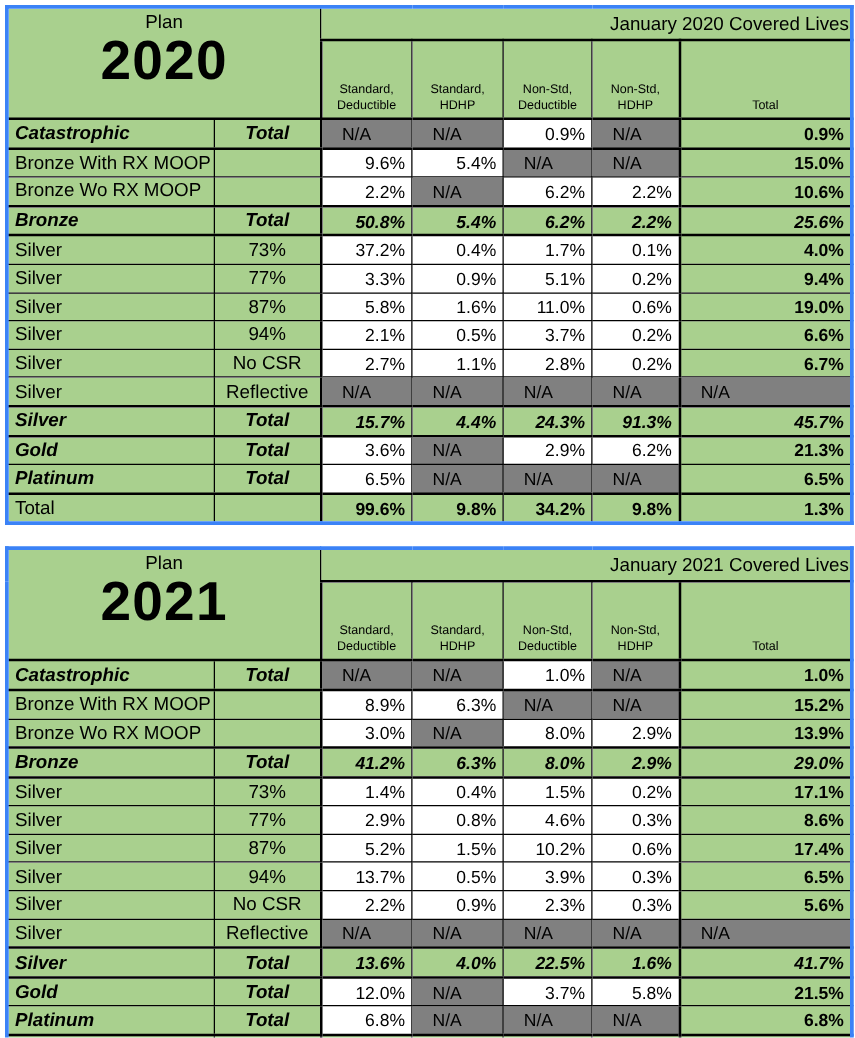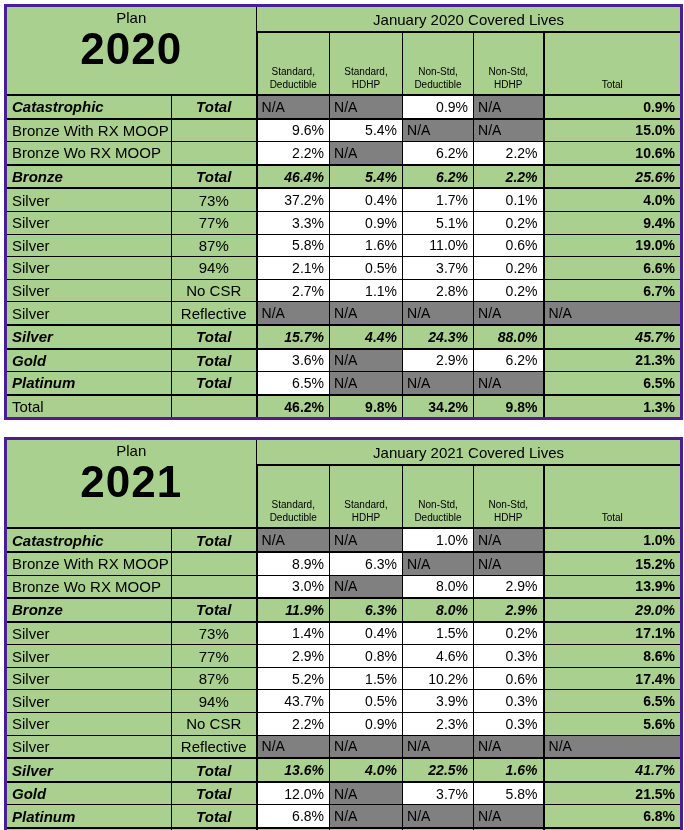--- a/index.html
+++ b/index.html
@@ -8,21 +8,21 @@
     font-family: "Liberation Sans", sans-serif;
     color: #000;
     overflow: hidden;
   }
   .sheet { padding: 4px; }
 
   table.plans {
     border-collapse: collapse;
     table-layout: fixed;
     width: 676px;
-    border: 3px solid #4c1d95;
+    border: 3px solid #3b82f6;
   }
   table.plans.first { margin-bottom: 17px; }
 
   th, td {
     border: 1.5px solid #000;
     overflow: hidden;
     white-space: nowrap;
   }
 
   
@@ -31,21 +31,21 @@
     vertical-align: top;
     padding: 0;
   }
   .plan-label { font-size: 15px; font-weight: 400; text-align: center; padding-top: 2px; }
   .plan-year  { font-size: 44px; font-weight: 700; line-height: 1.05; letter-spacing: 1px; }
   th.title-cell {
     background: var(--green);
     font-weight: 400;
     font-size: 15px;
     height: 22px;
-    text-align: center;
+    text-align: right;
     border-bottom: 2px solid #000;
   }
   tr.colhead th {
     background: var(--green);
     font-weight: 400;
     font-size: 10px;
     line-height: 1.3;
     height: 57px;
     vertical-align: bottom;
     text-align: center;
@@ -54,21 +54,21 @@
     border-bottom: 2.5px solid #000;
   }
 
   
   tbody td { height: 21.6px; font-size: 14px; padding: 0; }
   td.lab { background: var(--green); text-align: left;  font-size: 15px; padding-left: 5px; }
   td.sub { background: var(--green); text-align: center; font-size: 15px; }
   .bi    { font-weight: 700; font-style: italic; }
 
   td.v  { background: #ffffff;  text-align: right; padding-right: 5px; }
-  td.na { background: var(--gray); text-align: left; padding-left: 4px; }
+  td.na { background: var(--gray); text-align: left; padding-left: 16px; }
   td.t  { background: var(--green); text-align: right; padding-right: 5px; font-weight: 700; }
   td.gt { background: var(--green); text-align: right; padding-right: 5px; font-weight: 700; font-style: italic; }
 
   
   .bL { border-left: 2.5px solid #000; }
   
   tr.rowM > td { border-top: 2.5px solid #000; border-bottom: 2.5px solid #000; }
   tr.rowT > td { border-top: 2.5px solid #000; }
 </style>
 </head>
@@ -130,21 +130,21 @@
           <td class="sub"></td>
           <td class="v bL">2.2%</td>
           <td class="na">N/A</td>
           <td class="v">6.2%</td>
           <td class="v">2.2%</td>
           <td class="t bL">10.6%</td>
         </tr>
         <tr class="rowM">
           <td class="lab bi">Bronze</td>
           <td class="sub bi">Total</td>
-          <td class="gt bL">46.4%</td>
+          <td class="gt bL">50.8%</td>
           <td class="gt">5.4%</td>
           <td class="gt">6.2%</td>
           <td class="gt">2.2%</td>
           <td class="gt bL">25.6%</td>
         </tr>
         <tr>
           <td class="lab">Silver</td>
           <td class="sub">73%</td>
           <td class="v bL">37.2%</td>
           <td class="v">0.4%</td>
@@ -196,21 +196,21 @@
           <td class="na">N/A</td>
           <td class="na">N/A</td>
           <td class="na bL">N/A</td>
         </tr>
         <tr class="rowM">
           <td class="lab bi">Silver</td>
           <td class="sub bi">Total</td>
           <td class="gt bL">15.7%</td>
           <td class="gt">4.4%</td>
           <td class="gt">24.3%</td>
-          <td class="gt">88.0%</td>
+          <td class="gt">91.3%</td>
           <td class="gt bL">45.7%</td>
         </tr>
         <tr>
           <td class="lab bi">Gold</td>
           <td class="sub bi">Total</td>
           <td class="v bL">3.6%</td>
           <td class="na">N/A</td>
           <td class="v">2.9%</td>
           <td class="v">6.2%</td>
           <td class="t bL">21.3%</td>
@@ -220,21 +220,21 @@
           <td class="sub bi">Total</td>
           <td class="v bL">6.5%</td>
           <td class="na">N/A</td>
           <td class="na">N/A</td>
           <td class="na">N/A</td>
           <td class="t bL">6.5%</td>
         </tr>
         <tr class="rowT">
           <td class="lab">Total</td>
           <td class="sub"></td>
-          <td class="t bL">46.2%</td>
+          <td class="t bL">99.6%</td>
           <td class="t">9.8%</td>
           <td class="t">34.2%</td>
           <td class="t">9.8%</td>
           <td class="t bL">1.3%</td>
         </tr>
       </tbody>
   </table>
 
   <table class="plans">
     <colgroup>
@@ -290,21 +290,21 @@
           <td class="sub"></td>
           <td class="v bL">3.0%</td>
           <td class="na">N/A</td>
           <td class="v">8.0%</td>
           <td class="v">2.9%</td>
           <td class="t bL">13.9%</td>
         </tr>
         <tr class="rowM">
           <td class="lab bi">Bronze</td>
           <td class="sub bi">Total</td>
-          <td class="gt bL">11.9%</td>
+          <td class="gt bL">41.2%</td>
           <td class="gt">6.3%</td>
           <td class="gt">8.0%</td>
           <td class="gt">2.9%</td>
           <td class="gt bL">29.0%</td>
         </tr>
         <tr>
           <td class="lab">Silver</td>
           <td class="sub">73%</td>
           <td class="v bL">1.4%</td>
           <td class="v">0.4%</td>
@@ -326,21 +326,21 @@
           <td class="sub">87%</td>
           <td class="v bL">5.2%</td>
           <td class="v">1.5%</td>
           <td class="v">10.2%</td>
           <td class="v">0.6%</td>
           <td class="t bL">17.4%</td>
         </tr>
         <tr>
           <td class="lab">Silver</td>
           <td class="sub">94%</td>
-          <td class="v bL">43.7%</td>
+          <td class="v bL">13.7%</td>
           <td class="v">0.5%</td>
           <td class="v">3.9%</td>
           <td class="v">0.3%</td>
           <td class="t bL">6.5%</td>
         </tr>
         <tr>
           <td class="lab">Silver</td>
           <td class="sub">No CSR</td>
           <td class="v bL">2.2%</td>
           <td class="v">0.9%</td>

